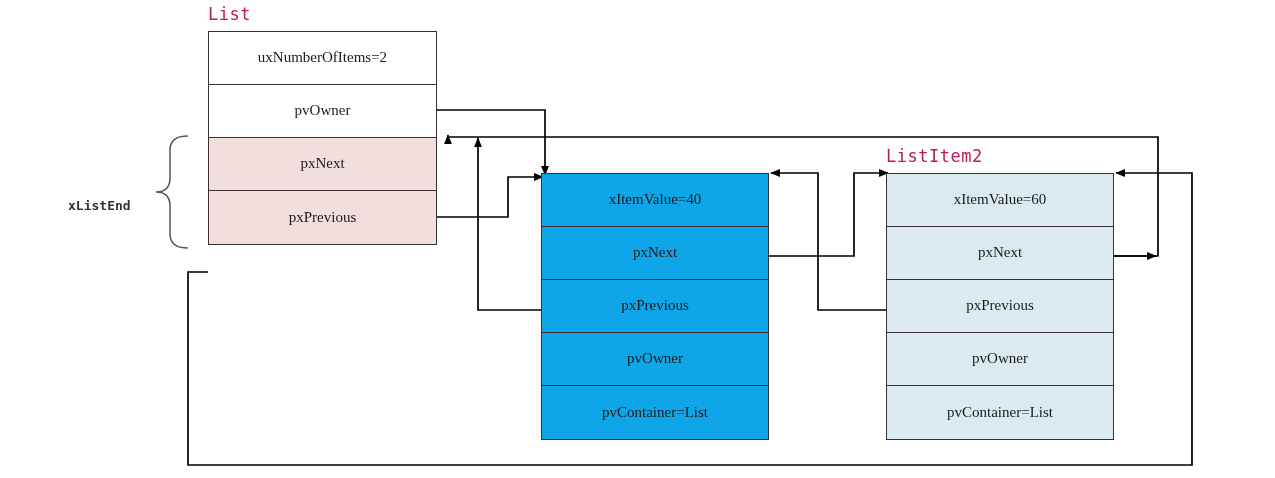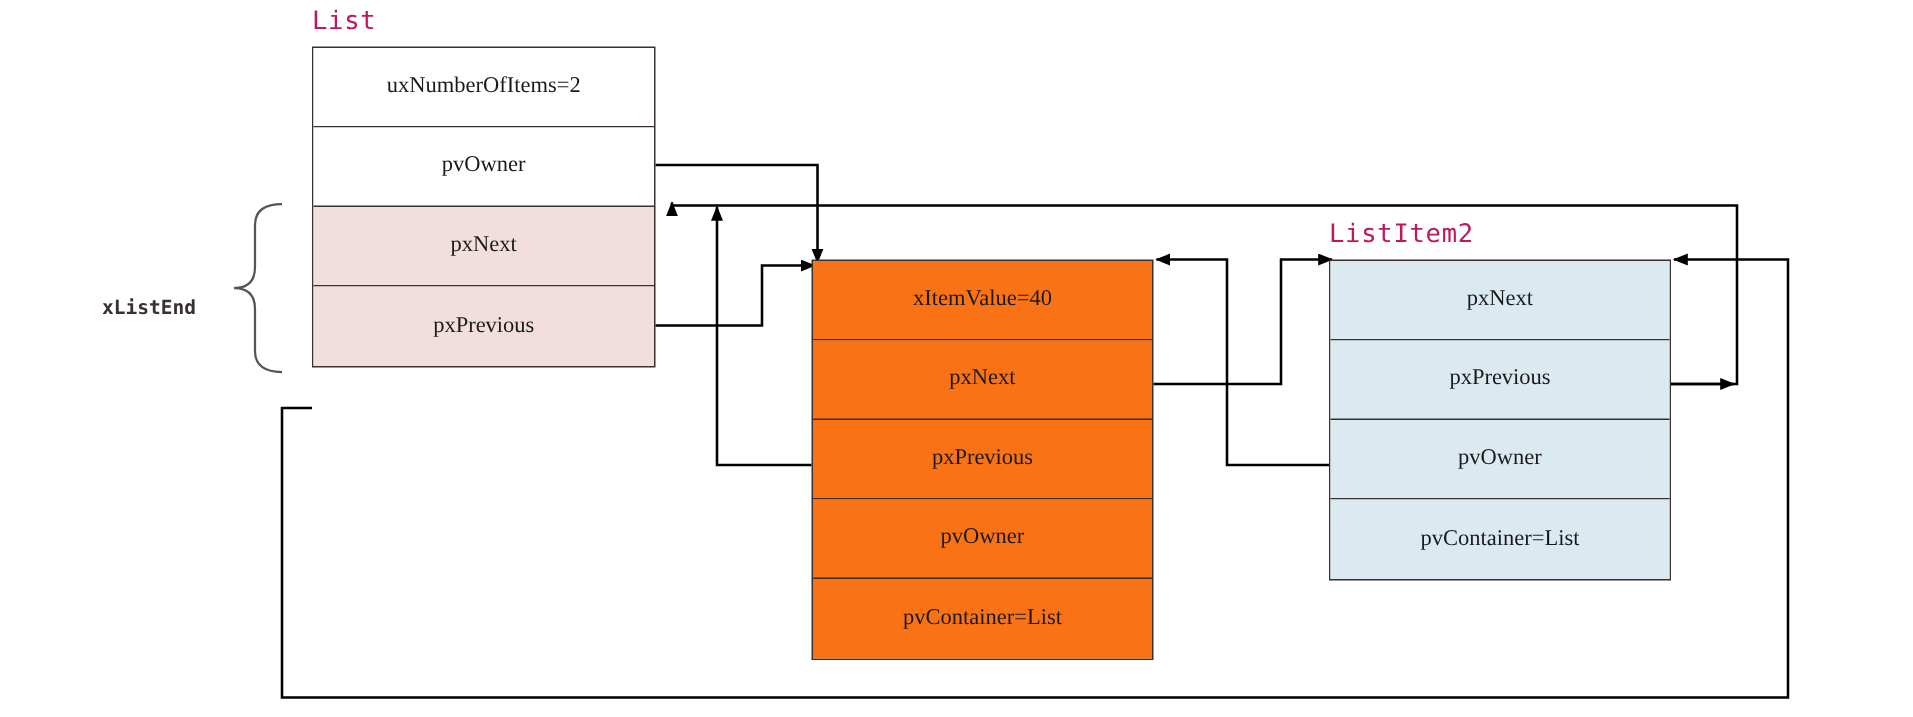--- a/index.html
+++ b/index.html
@@ -49,21 +49,21 @@
     color: #1a1a1a;
     line-height: 1.18;
     border-bottom: 1.4px solid #3a3030;
     font-family: Liberation Serif, serif;
     white-space: pre-line;
   }
   .row:last-child { border-bottom: none; }
 
   .row.plain  { background: #ffffff; }
   .row.pink   { background: #f2dedd; }
-  .row.yellow { background: #f97316; }
+  .row.yellow { background: #0ea5e9; }
   .row.blue   { background: #dbeaf0; }
 
   .brace-label {
     position: absolute;
     font-size: 13px;
     color: #3a3030;
     font-family: "DejaVu Sans Mono", monospace;
     z-index: 3;
     white-space: nowrap;
   }
@@ -118,19 +118,20 @@
     <div class="row yellow">xItemValue=40</div>
     <div class="row yellow">pxNext</div>
     <div class="row yellow">pxPrevious</div>
     <div class="row yellow">pvOwner</div>
     <div class="row yellow">pvContainer=List</div>
   </div>
 
   <div class="struct-title" style="left:886px; top:146px; width:228px;">ListItem2</div>
 
   <div class="struct" style="left:886px; top:173px; width:228px;">
+    <div class="row blue">xItemValue=60</div>
     <div class="row blue">pxNext</div>
     <div class="row blue">pxPrevious</div>
     <div class="row blue">pvOwner</div>
     <div class="row blue">pvContainer=List</div>
   </div>
 
 </div>
 
 </body></html>

